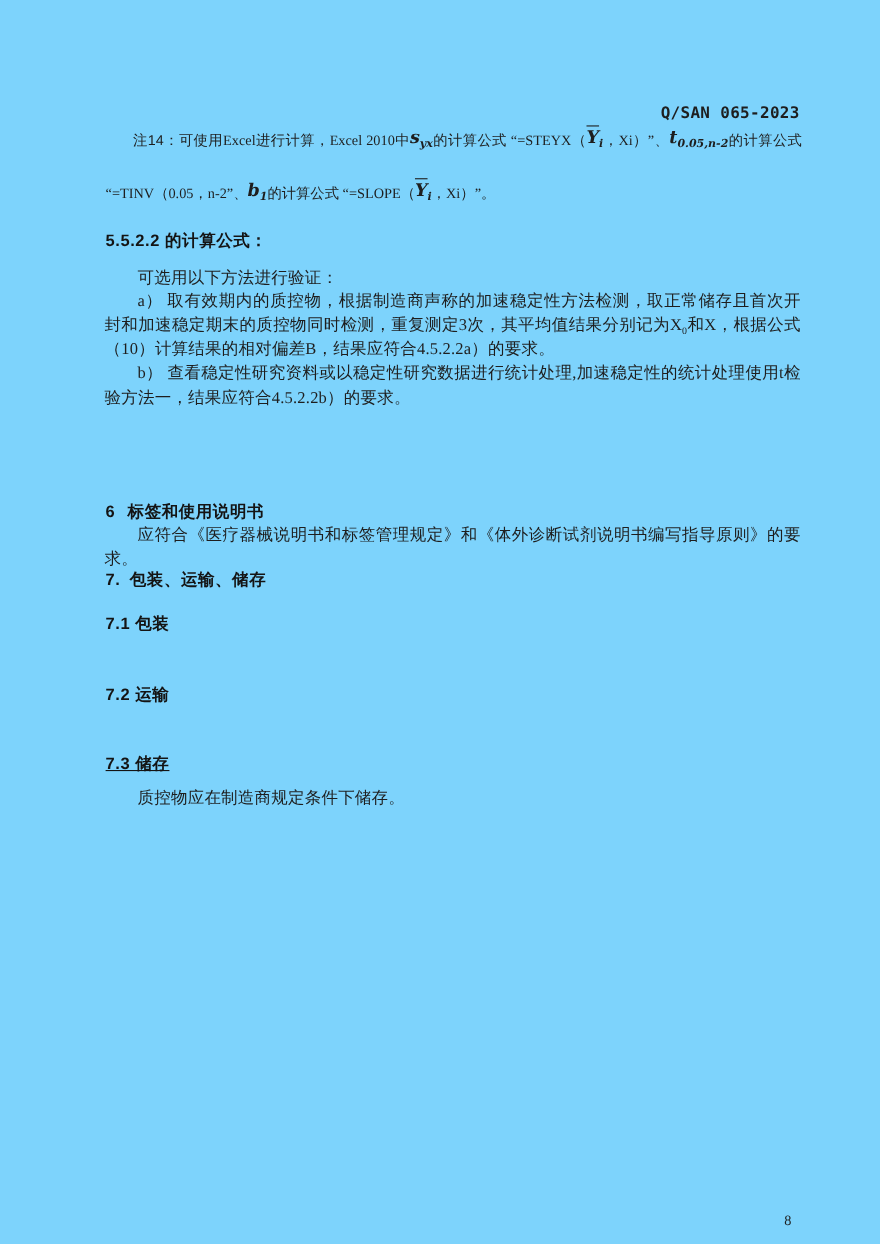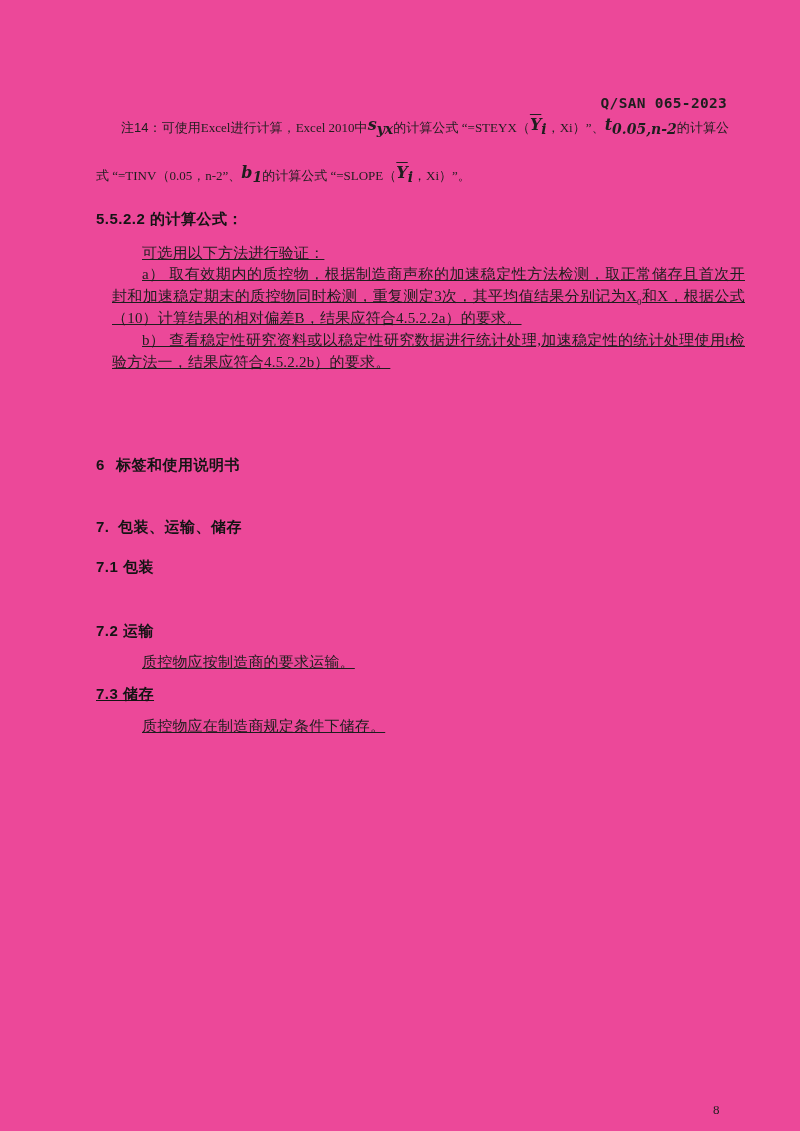--- a/index.html
+++ b/index.html
@@ -1,20 +1,20 @@
 <!DOCTYPE html>
 <html><head>
 <meta charset="utf-8">
 <style>
   html,body{margin:0;padding:0;background:#ffffff;}
   .page{
     position:relative;
     width:800px;
     height:1131px;
-    background:#ec4899;
+    background:#7dd3fc;
     color:#1e1e1e;
     font-family:"Liberation Serif","DejaVu Serif",serif;
     overflow:hidden;
   }
   .abs{position:absolute;}
   .doc-code{
     top:95px; right:73px;
     font-family:"DejaVu Sans Mono","Liberation Mono",monospace;
     font-size:14.5px;
     font-weight:600;
@@ -28,40 +28,39 @@
   }
   .note-label{
     font-family:"Liberation Sans","DejaVu Sans",sans-serif;
     font-weight:normal; font-style:normal;
   }
   .m{
     font-family:"DejaVu Serif","Liberation Serif",serif;
     font-style:italic; font-size:16px;
     vertical-align:2px; font-weight:600;
   }
-  .m sub{font-size:14px; line-height:0; vertical-align:-4px;margin-top:20px;}
+  .m sub{font-size:10px; line-height:0; vertical-align:-4px;margin-top:20px;}
   .ovl{text-decoration:overline;}
   
   .h{
     left:96px;
     font-family:"Liberation Sans","DejaVu Sans",sans-serif;
     font-weight:bold; font-size:15px; color:#141414;
     letter-spacing:0.5px;
     white-space:nowrap;
   }
   .h .h-num{display:inline-block;}
   #h6 .h-num{min-width:20px;}
   #h7 .h-num{min-width:22px;}
   
   .p{
-    left:112px; width:633px;
+    left:95px; width:633px;
     font-size:15px; line-height:22px;
     text-align:justify; text-indent:2em;
     letter-spacing:0.2px;
-    text-decoration:underline;
   }
   .p sub{font-size:9px; line-height:0;}
   #note{top:102px;}
   #h5522{top:210px;}
   #p-intro{top:242px;}
   #p-a{top:263px;}
   #p-b{top:329px;}
   #p-c{top:371px;}
   #h6{top:456px;}
   #p-6{top:476px;}
@@ -97,28 +96,28 @@
     <span>a） 取有效期内的质控物，根据制造商声称的加速稳定性方法检测，取正常储存且首次开封和加速稳定期末的质控物同时检测，重复测定3次，其平均值结果分别记为X</span><sub>0</sub><span>和X，根据公式（10）计算结果的相对偏差B，结果应符合4.5.2.2a）的要求。</span>
   </div>
 
   <div class="abs p" id="p-b">b） 查看稳定性研究资料或以稳定性研究数据进行统计处理,加速稳定性的统计处理使用t检验方法一，结果应符合4.5.2.2b）的要求。</div>
 
 
   <div class="abs h" id="h6">
     <span class="h-num">6</span><span>标签和使用说明书</span>
   </div>
 
+  <div class="abs p" id="p-6">应符合《医疗器械说明书和标签管理规定》和《体外诊断试剂说明书编写指导原则》的要求。</div>
 
   <div class="abs h" id="h7">
     <span class="h-num">7.</span><span>包装、运输、储存</span>
   </div>
 
   <div class="abs h" id="h71">7.1 包装</div>
 
   <div class="abs h" id="h72">7.2 运输</div>
-  <div class="abs p" id="p-72">质控物应按制造商的要求运输。</div>
 
   <div class="abs h" id="h73">7.3 储存</div>
   <div class="abs p" id="p-73">质控物应在制造商规定条件下储存。</div>
 
   <div class="abs page-num">8</div>
 
 </div>
 
 </body></html>

